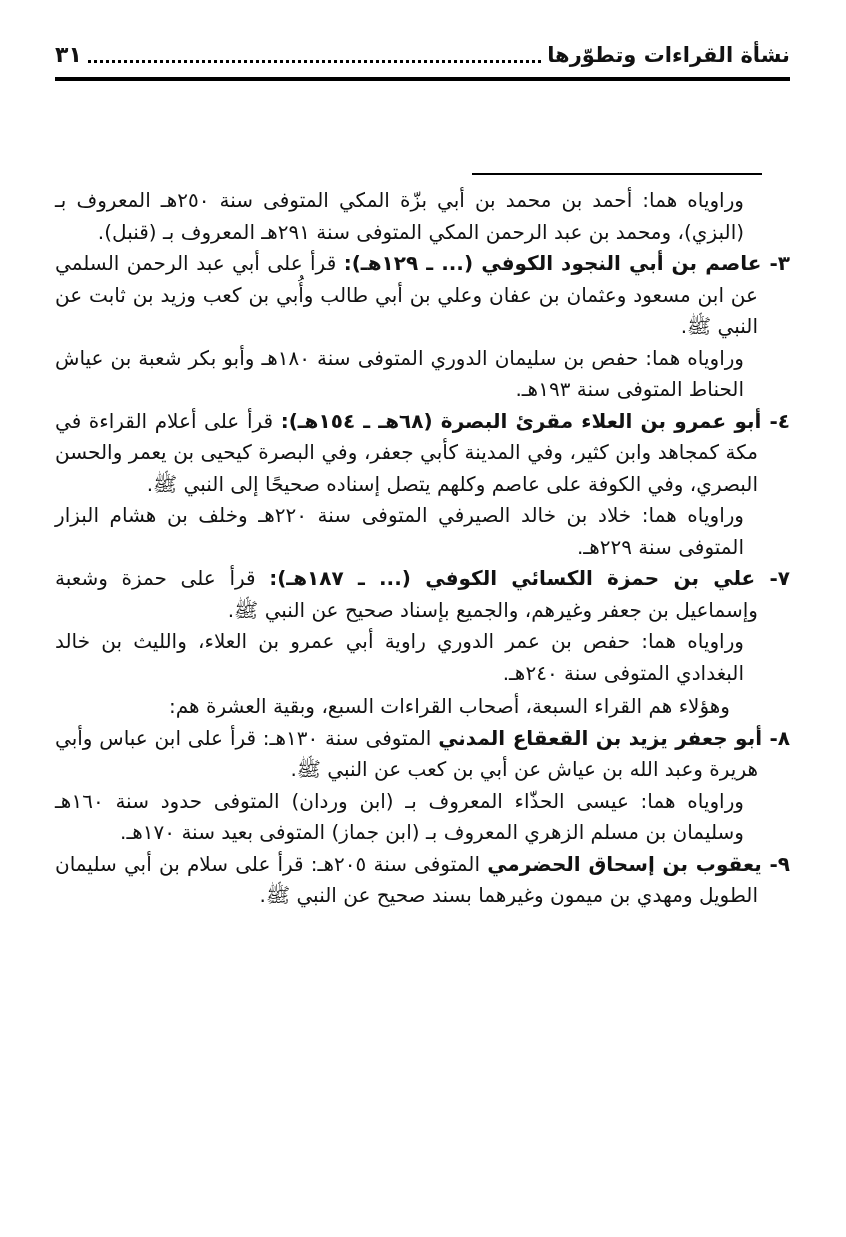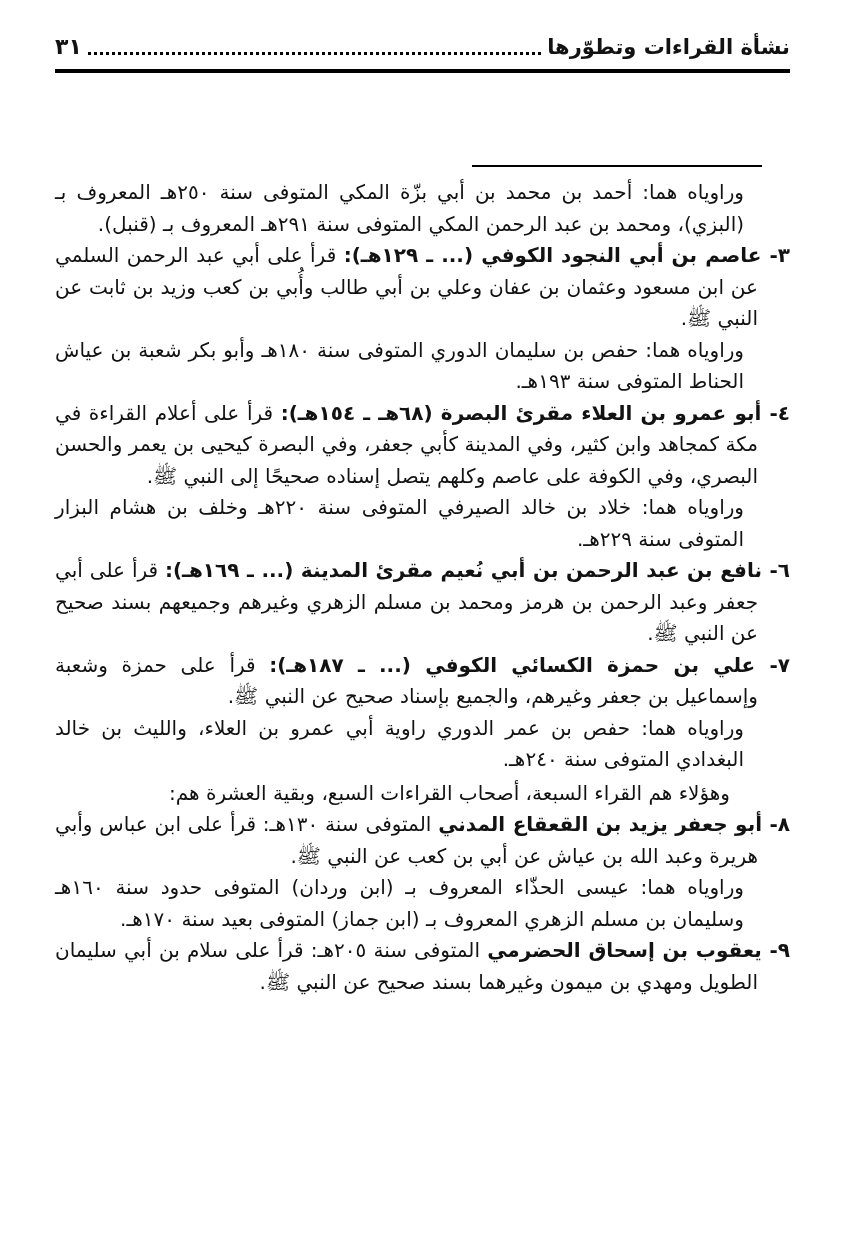--- a/index.html
+++ b/index.html
@@ -20,21 +20,21 @@
     overflow: hidden;
   }
   
   .running-head {
     display: flex;
     align-items: flex-end;
     font-weight: bold;
     font-size: 21px;
     line-height: 26px;
   }
-  .running-head .title { white-space: nowrap; }
+  .running-head .title { white-space: nowrap; margin-top: 8px; }
   .running-head .leader {
     flex: 1;
     height: 0;
     border-bottom: 3px dotted #000;
     margin: 0 6px 5px 6px;
   }
   .running-head .page-no {
     white-space: nowrap;
     font-size: 22px;
   }
@@ -99,21 +99,20 @@
 
     <div class="fn-item">
       <p class="item-text"><span class="lead">٤- أبو عمرو بن العلاء مقرئ البصرة (٦٨هـ ـ ١٥٤هـ):</span><span> قرأ على أعلام القراءة في مكة كمجاهد وابن كثير، وفي المدينة كأبي جعفر، وفي البصرة كيحيى بن يعمر والحسن البصري، وفي الكوفة على عاصم وكلهم يتصل إسناده صحيحًا إلى النبي ﷺ.</span></p>
     </div>
 
     <div class="fn-item">
       <p class="rawi">وراوياه هما: خلاد بن خالد الصيرفي المتوفى سنة ٢٢٠هـ وخلف بن هشام البزار المتوفى سنة ٢٢٩هـ.</p>
     </div>
 
     <div class="fn-item">
-      <p class="item-text"><span class="lead">٦- نافع بن عبد الرحمن بن أبي نُعيم مقرئ المدينة (... ـ ١٦٩هـ):</span><span> قرأ على أبي جعفر وعبد الرحمن بن هرمز ومحمد بن مسلم الزهري وغيرهم وجميعهم بسند صحيح عن النبي ﷺ.</span></p>
     </div>
 
     <div class="fn-item">
       <p class="item-text"><span class="lead">٧- علي بن حمزة الكسائي الكوفي (... ـ ١٨٧هـ):</span><span> قرأ على حمزة وشعبة وإسماعيل بن جعفر وغيرهم، والجميع بإسناد صحيح عن النبي ﷺ.</span></p>
       <p class="rawi">وراوياه هما: حفص بن عمر الدوري راوية أبي عمرو بن العلاء، والليث بن خالد البغدادي المتوفى سنة ٢٤٠هـ.</p>
     </div>
 
     <p class="seven-note">وهؤلاء هم القراء السبعة، أصحاب القراءات السبع، وبقية العشرة هم:</p>
 
     <div class="fn-item">

